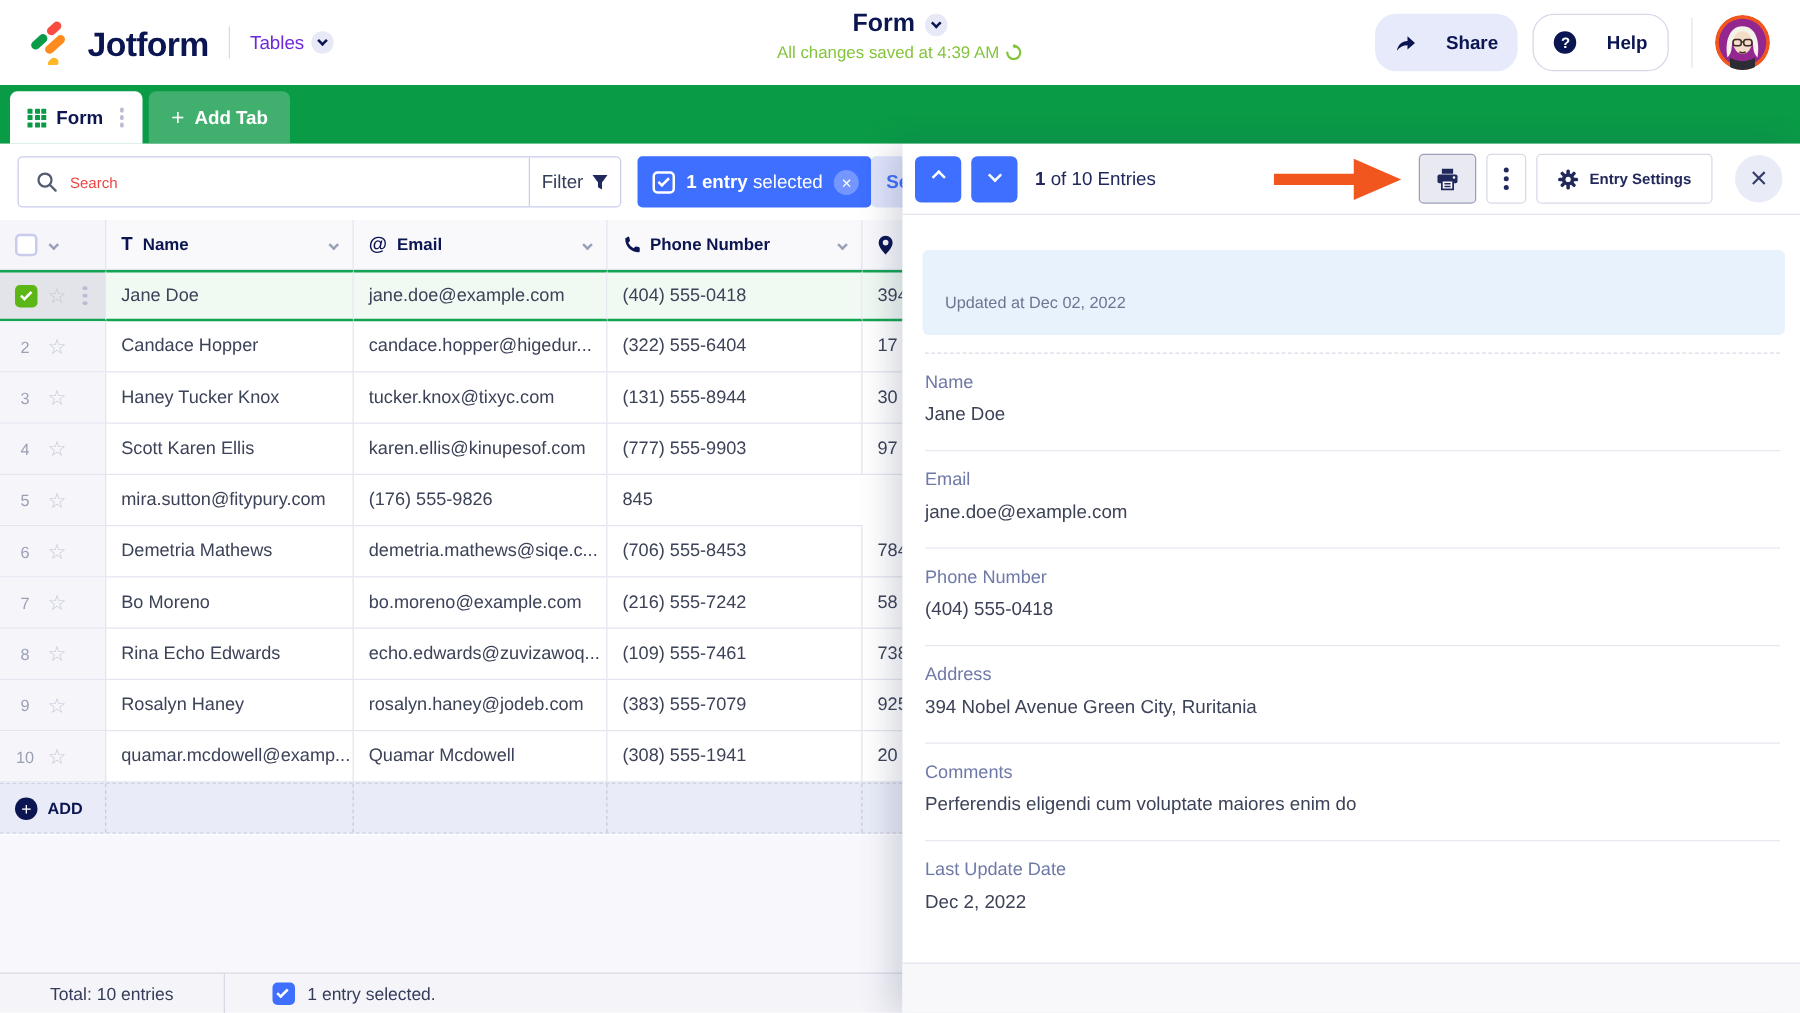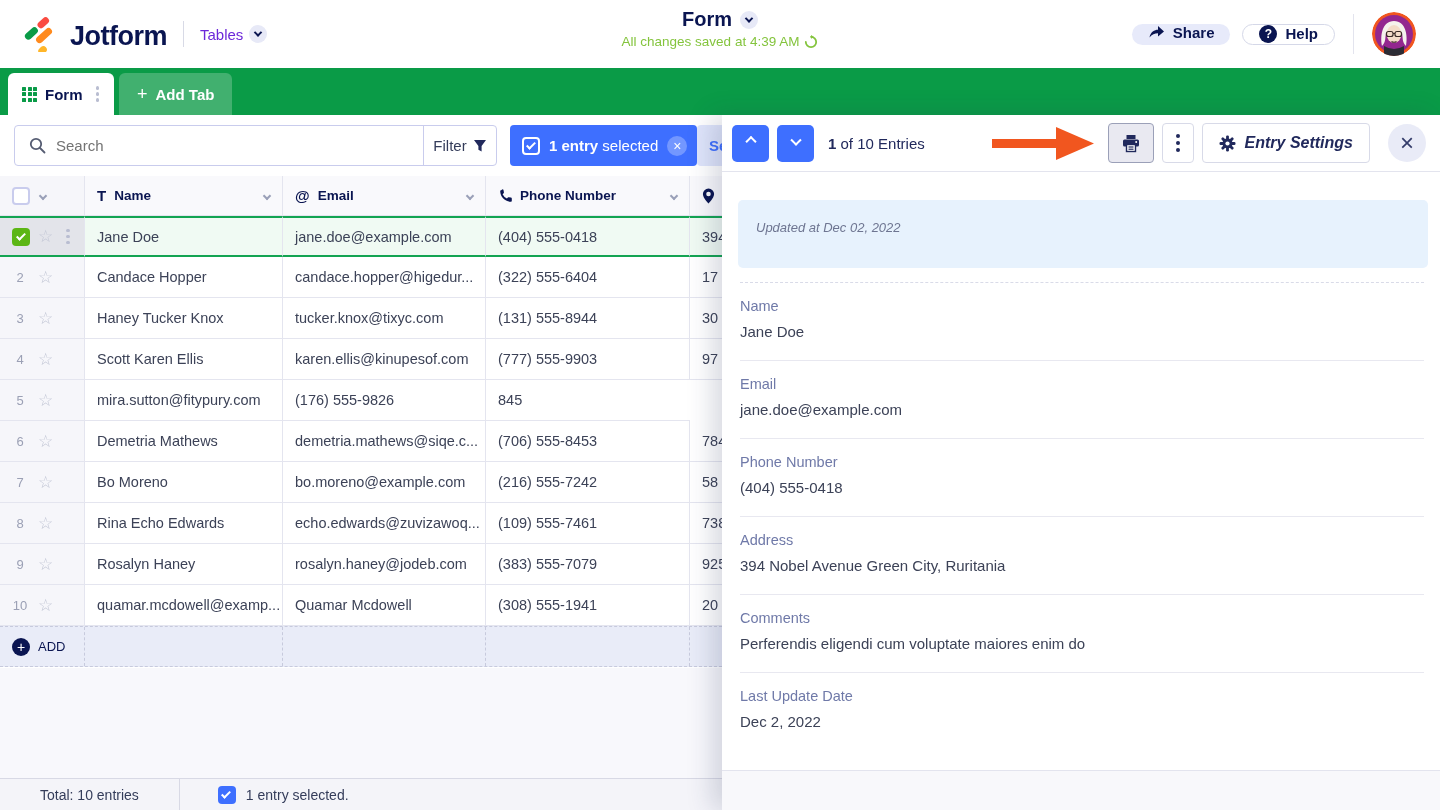--- a/index.html
+++ b/index.html
@@ -16,21 +16,21 @@
   .chev-badge { width:18px; height:18px; border-radius:50%; background:#e7e9f7; display:flex;
     align-items:center; justify-content:center; }
   .chev { display:inline-block; width:6px; height:6px; border-right:2px solid #0a1551;
     border-bottom:2px solid #0a1551; transform:rotate(45deg) translate(-1px,-1px); }
   .hdr-center { position:absolute; left:0; right:0; top:8px; text-align:center; pointer-events:none; }
   .form-title-line { display:flex; align-items:center; justify-content:center; gap:8px; pointer-events:auto; }
   .form-title { font-size:20px; font-weight:700; color:#0a1551; }
   .autosave { margin-top:3px; font-size:13.5px; color:#84c43d; display:flex; align-items:center;
     justify-content:center; gap:5px; }
   .hdr-right { margin-left:auto; display:flex; align-items:center; gap:12px; }
-  .pill { height:21px; border-radius:17px; display:flex; align-items:flex-start; gap:8px;
+  .pill { height:46px; border-radius:17px; display:flex; align-items:center; gap:24px;
     padding:0 16px; font-size:15px; font-weight:600; color:#0a1551; cursor:pointer; }
   .share-pill { background:#e7eafa; }
   .help-pill { background:#fff; border:1px solid #d5d8e8; }
   .qmark { width:18px; height:18px; border-radius:50%; background:#0a1551; color:#fff; font-size:12px;
     font-weight:700; display:flex; align-items:center; justify-content:center; }
   .hdr-divider2 { width:1px; height:40px; background:#e3e4ee; margin:0 6px; }
   .avatar { width:44px; height:44px; border-radius:50%; overflow:hidden; cursor:pointer; }
 
   
   .tabbar { position:absolute; top:68px; left:0; width:1440px; height:47px; background:#0a9b47;
@@ -44,21 +44,21 @@
   .kebab i { width:3.5px; height:3.5px; border-radius:50%; background:#b9bdd1; }
   .tab-add { height:42px; margin-left:5px; background:#41b06f; border-radius:6px 6px 0 0; color:#fff;
     font-size:15px; font-weight:700; display:flex; align-items:center; gap:8px; padding:0 18px; cursor:pointer; }
   .tab-add .plus { font-size:18px; font-weight:400; }
 
   
   .toolbar { position:absolute; top:115px; left:0; width:722px; height:61px; background:#fff; }
   .search-combo { position:absolute; left:14px; top:10px; width:483px; height:41px;
     border:1px solid #c9cced; border-radius:4px; background:#fff; display:flex; align-items:center; }
   .search-zone { flex:1; display:flex; align-items:center; gap:10px; padding:0 14px; cursor:text; }
-  .search-ph { font-size:15px; color:#737373; }
+  .search-ph { font-size:12px; color:#ef4444; }
   .filter-zone { width:73px; height:100%; border-left:1px solid #c9cced; display:flex; align-items:center;
     justify-content:center; gap:6px; cursor:pointer; font-size:15px; color:#343c5a; }
   .sel-badge { position:absolute; left:510px; top:10px; height:41px; background:#3e6fff; border-radius:4px;
     display:flex; align-items:center; gap:9px; padding:0 10px 0 12px; color:#fff; cursor:pointer; }
   .sel-badge .cbx { width:18px; height:18px; border:2px solid #fff; border-radius:4px; display:flex;
     align-items:center; justify-content:center; }
   .sel-badge .txt { font-size:15px; }
   .sel-badge .txt b { font-weight:700; }
   .sel-close { width:20px; height:20px; border-radius:50%; background:rgba(255,255,255,.28); color:#fff;
     font-size:14px; display:flex; align-items:center; justify-content:center; cursor:pointer; }
@@ -83,21 +83,21 @@
   .head-cbx { width:18px; height:18px; border:2px solid #c9cced; border-radius:4px; background:#fff; cursor:pointer; }
   .sel-row .cell { background:#f0faf3; border-top:2px solid #13a452; border-bottom:2px solid #13a452; }
   .sel-row .numcell { background:#e3e4ea; border-top:2px solid #13a452; border-bottom:2px solid #13a452; gap:8px; }
   .green-cbx { width:18px; height:18px; background:#5cb615; border-radius:4px; display:flex; align-items:center;
     justify-content:center; cursor:pointer; flex:none; }
   .addrow { background:#e9ecf8; border-top:1px dashed #c7cadd; border-bottom:1px dashed #c7cadd; height:41px; }
   .addrow .cell { background:transparent; border-right:1px dashed #c7cadd; border-bottom:none; }
   .addrow .addcell { gap:8px; cursor:pointer; }
   .add-circle { width:18px; height:18px; border-radius:50%; background:#0a1551; color:#fff; font-size:14px;
     display:flex; align-items:center; justify-content:center; }
-  .add-label { font-size:13px; font-weight:400; color:#0a1551; }
+  .add-label { font-size:13px; font-weight:700; color:#0a1551; }
   .below-table { position:absolute; top:668px; left:0; width:722px; height:110px; background:#f8f8fc; }
 
   
   .statusbar { position:absolute; top:778px; left:0; width:1440px; height:32px; background:#f4f4f9;
     border-top:1px solid #d8d9e5; display:flex; align-items:center; font-size:14px; color:#343c5a; }
   .status-total { padding:0 40px 0 40px; }
   .status-div { width:1px; height:32px; background:#d8d9e5; margin-right:38px; }
   .blue-cbx { width:18px; height:18px; background:#3e6fff; border-radius:4px; display:flex; align-items:center;
     justify-content:center; margin-right:10px; }
 
@@ -115,31 +115,31 @@
   .nav-count { font-size:15px; color:#21295c; margin-left:6px; }
   .nav-count b { font-weight:700; }
   .panel-head .spacer { flex:1; }
   .print-btn { width:46px; height:40px; background:#e9e9f1; border:1px solid #9ba0b8; border-radius:4px;
     display:flex; align-items:center; justify-content:center; cursor:pointer; }
   .kebab-btn { width:32px; height:40px; background:#fff; border:1px solid #d8dae8; border-radius:4px;
     display:flex; align-items:center; justify-content:center; cursor:pointer; }
   .kebab-btn .kb { display:flex; flex-direction:column; gap:3px; }
   .kebab-btn .kb i { width:4px; height:4px; border-radius:50%; background:#21295c; }
   .settings-btn { height:40px; background:#fff; border:1px solid #d8dae8; border-radius:4px; display:flex;
-    align-items:center; gap:9px; padding:0 16px; font-size:16px; font-weight:600; color:#21295c; cursor:pointer;font-style:italic; }
+    align-items:center; gap:9px; padding:0 16px; font-size:12px; font-weight:600; color:#21295c; cursor:pointer; }
   .close-btn { width:38px; height:38px; margin-left:10px; border-radius:50%; background:#e9ebf7; border:none;
     color:#343c6a; font-size:24px; font-weight:300; line-height:1; display:flex; align-items:center;
     justify-content:center; cursor:pointer; }
   .arrow-callout { width:102px; height:36px; margin-right:6px; }
 
   .panel-body { position:absolute; top:57px; bottom:40px; left:0; right:0; overflow:hidden; }
   .entry-card { margin:28px 12px 0 16px; height:68px; background:#e7f2fd; border-radius:5px;
     padding:13px 18px; }
   .entry-title { font-size:19px; font-weight:700; color:#0a1551; }
-  .entry-updated { margin-top:7px; font-size:13px; color:#6e7591;font-style:italic; }
+  .entry-updated { margin-top:21px; font-size:13px; color:#6e7591; }
   .fields { margin:14px 16px 0 18px; border-top:1px dashed #d9dbe8; }
   .field { padding:15px 0 20px; border-bottom:1px solid #e8e8f0; }
   .field:last-child { border-bottom:none; }
   .f-label { font-size:14.5px; color:#6f79a8; margin-bottom:9px; }
   .f-value { font-size:15px; color:#3c4257; }
   .panel-foot { position:absolute; bottom:0; left:0; right:0; height:40px; background:#f8f8fb;
     border-top:1px solid #e3e4ee; }
 
   svg { display:block; }
 </style>

